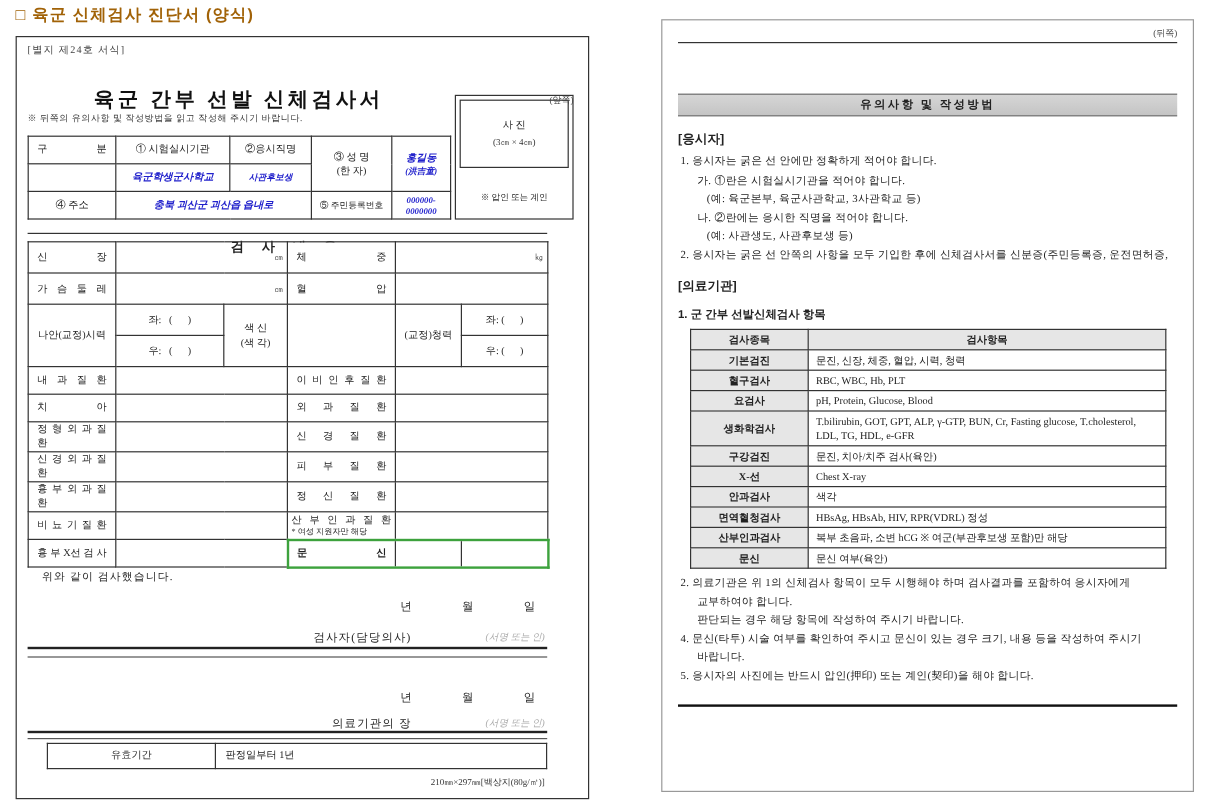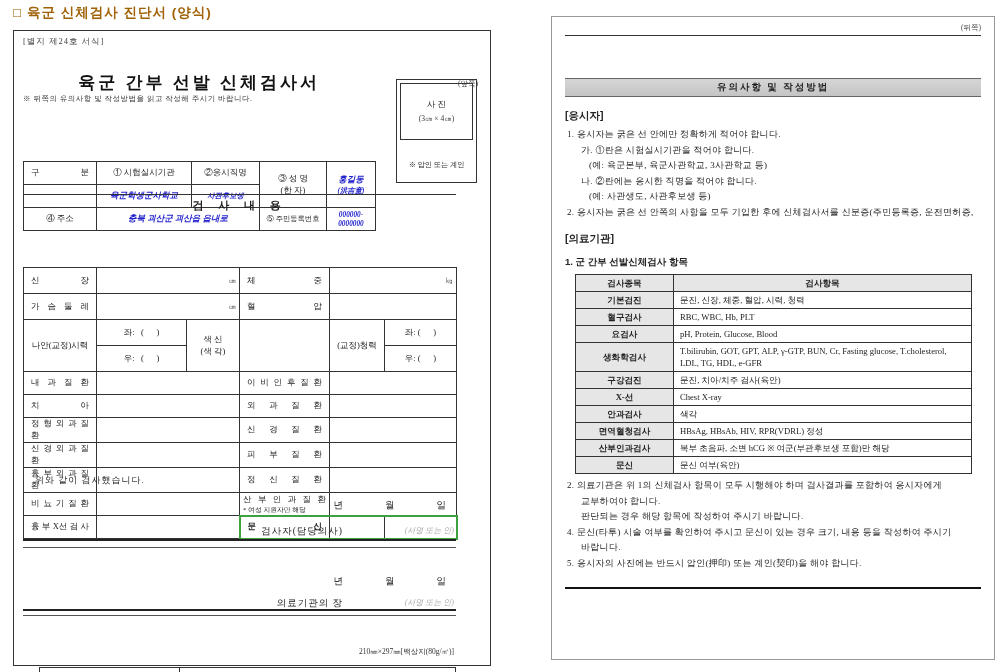--- a/index.html
+++ b/index.html
@@ -10,37 +10,37 @@
   #doc-heading{position:absolute;left:13px;top:4px;font-family:"Liberation Sans","DejaVu Sans",sans-serif;
        font-weight:bold;font-size:13.5px;color:#a16207;letter-spacing:1px;}
   #left-page{left:13px;top:30px;width:478px;height:636px;border:1.5px solid #333;box-sizing:border-box;}
   .lp-inner{position:relative;width:433px;margin-left:9px;}
   .formno{font-size:8.5px;color:#444;padding-top:5px;letter-spacing:1px;}
   .side-label{position:absolute;right:12px;top:48px;font-size:7.5px;color:#444;}
   .main-title{position:absolute;left:0;top:40px;width:352px;text-align:center;
        font-weight:bold;font-size:17px;letter-spacing:3px;color:#111;}
   .title-note{position:absolute;left:0;top:63px;font-size:7.5px;color:#333;letter-spacing:.5px;}
   
-  .photo-outer{position:absolute;left:373px;top:48px;width:81px;height:104px;border:1.5px solid #333;box-sizing:border-box;}
+  .photo-outer{position:absolute;left:356px;top:48px;width:99px;height:104px;border:1.5px solid #333;box-sizing:border-box;}
   .photo-inner{position:absolute;left:3px;top:3px;right:3px;height:55px;border:1px solid #333;
        display:flex;flex-direction:column;align-items:center;justify-content:center;font-size:8.5px;}
   .photo-size{font-size:7.5px;color:#333;margin-top:3px;}
   .stamp-note{position:absolute;left:0;right:0;bottom:12px;text-align:center;font-size:7.2px;white-space:nowrap;color:#222;}
   
-  table{border-collapse:collapse;table-layout:fixed;margin-top:48px;}
+  table{border-collapse:collapse;table-layout:fixed;}
   td{border:1px solid #333;font-size:8.5px;overflow:hidden;box-sizing:border-box;padding:0 3px;}
   .info-table{position:absolute;left:0;top:82px;width:352px;border:1.5px solid #333;}
   .info-table td{height:23px;text-align:center;}
   .jus{text-align:justify;text-align-last:justify;padding:0 7px;}
   .blue{color:#2222cc;font-style:italic;font-weight:bold;}
   .sm{font-size:7.3px;}
   .exam-hr{position:absolute;left:0;top:163px;width:433px;border-top:1.5px solid #333;}
   .exam-title{position:absolute;left:0;top:167px;width:433px;text-align:center;font-weight:bold;
        font-size:11px;letter-spacing:6px;}
-  .exam-table{position:absolute;left:0;top:188px;width:433px;border:1.5px solid #333;}
+  .exam-table{position:absolute;left:0;top:170px;width:433px;border:1.5px solid #333;}
   .exam-table td.lab{background:#fff;}
   .h27 td{height:26px;} .h24 td{height:23px;}
   .val{text-align:right;color:#444;}
   .ctr{text-align:center;color:#222;}
   .unit{font-size:7.5px;color:#333;}
   .pre{white-space:pre;}
   .note9{font-size:6.8px;text-align:left;line-height:7px;color:#222;}
   td.hlL{border-top:2px solid #3da23d;border-bottom:2px solid #3da23d;border-left:2px solid #3da23d;font-weight:bold;}
   td.hlM{border-top:2px solid #3da23d;border-bottom:2px solid #3da23d;}
   td.hlR{border-top:2px solid #3da23d;border-bottom:2px solid #3da23d;border-right:2px solid #3da23d;}

